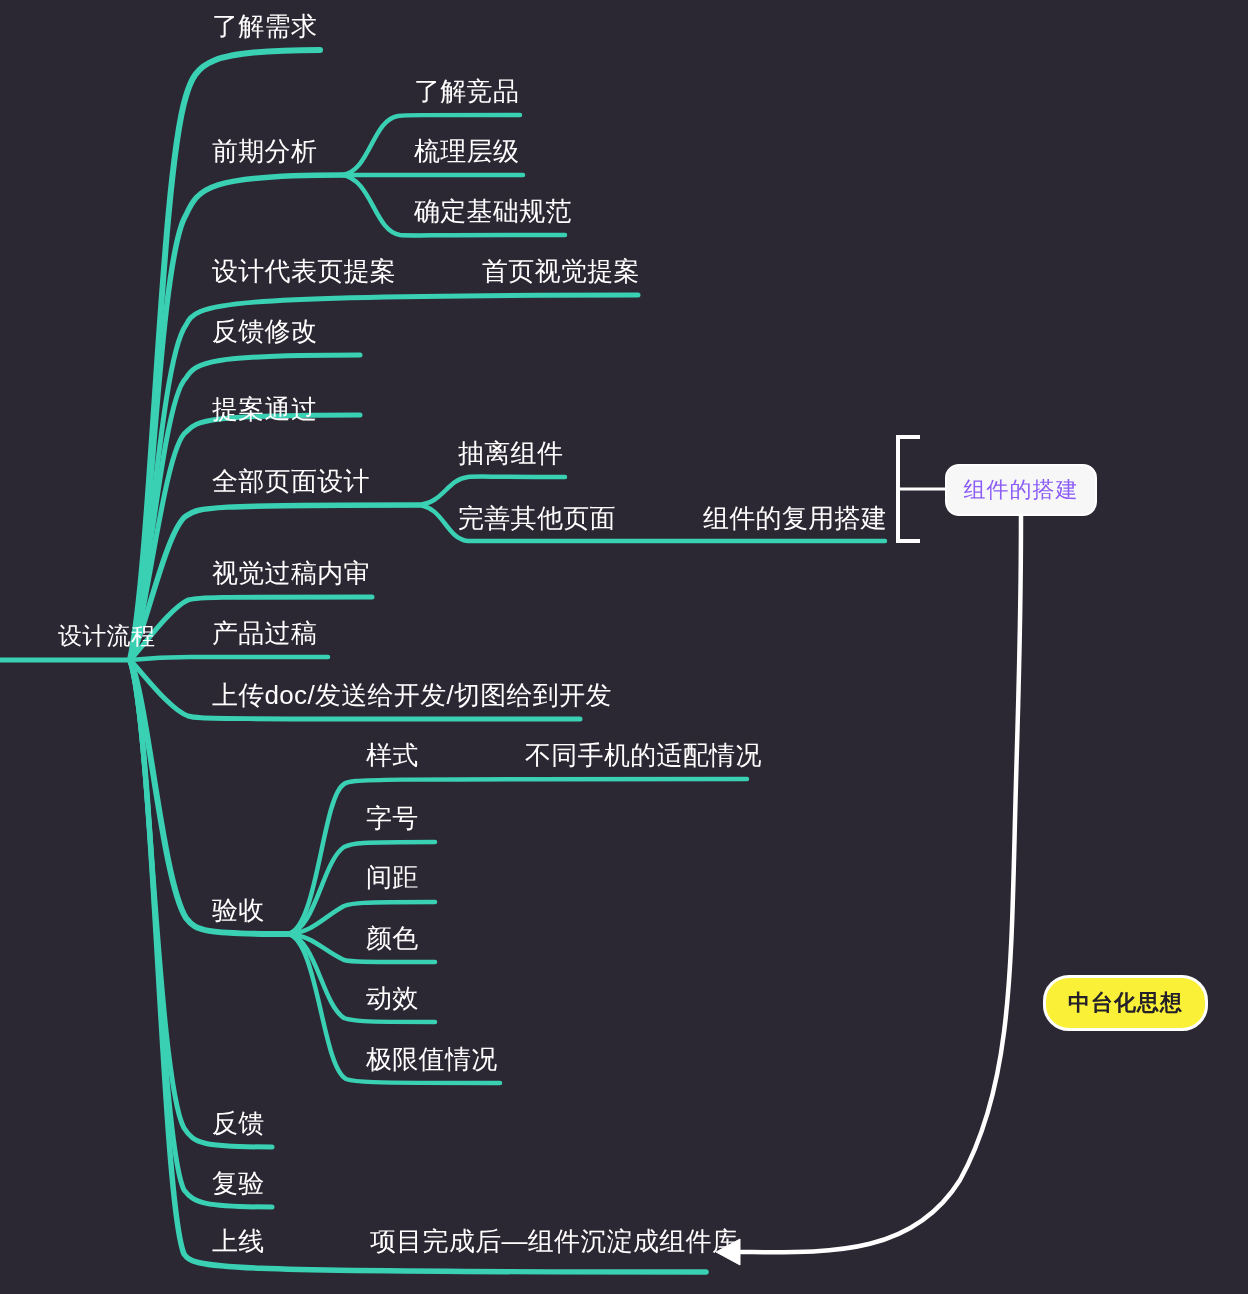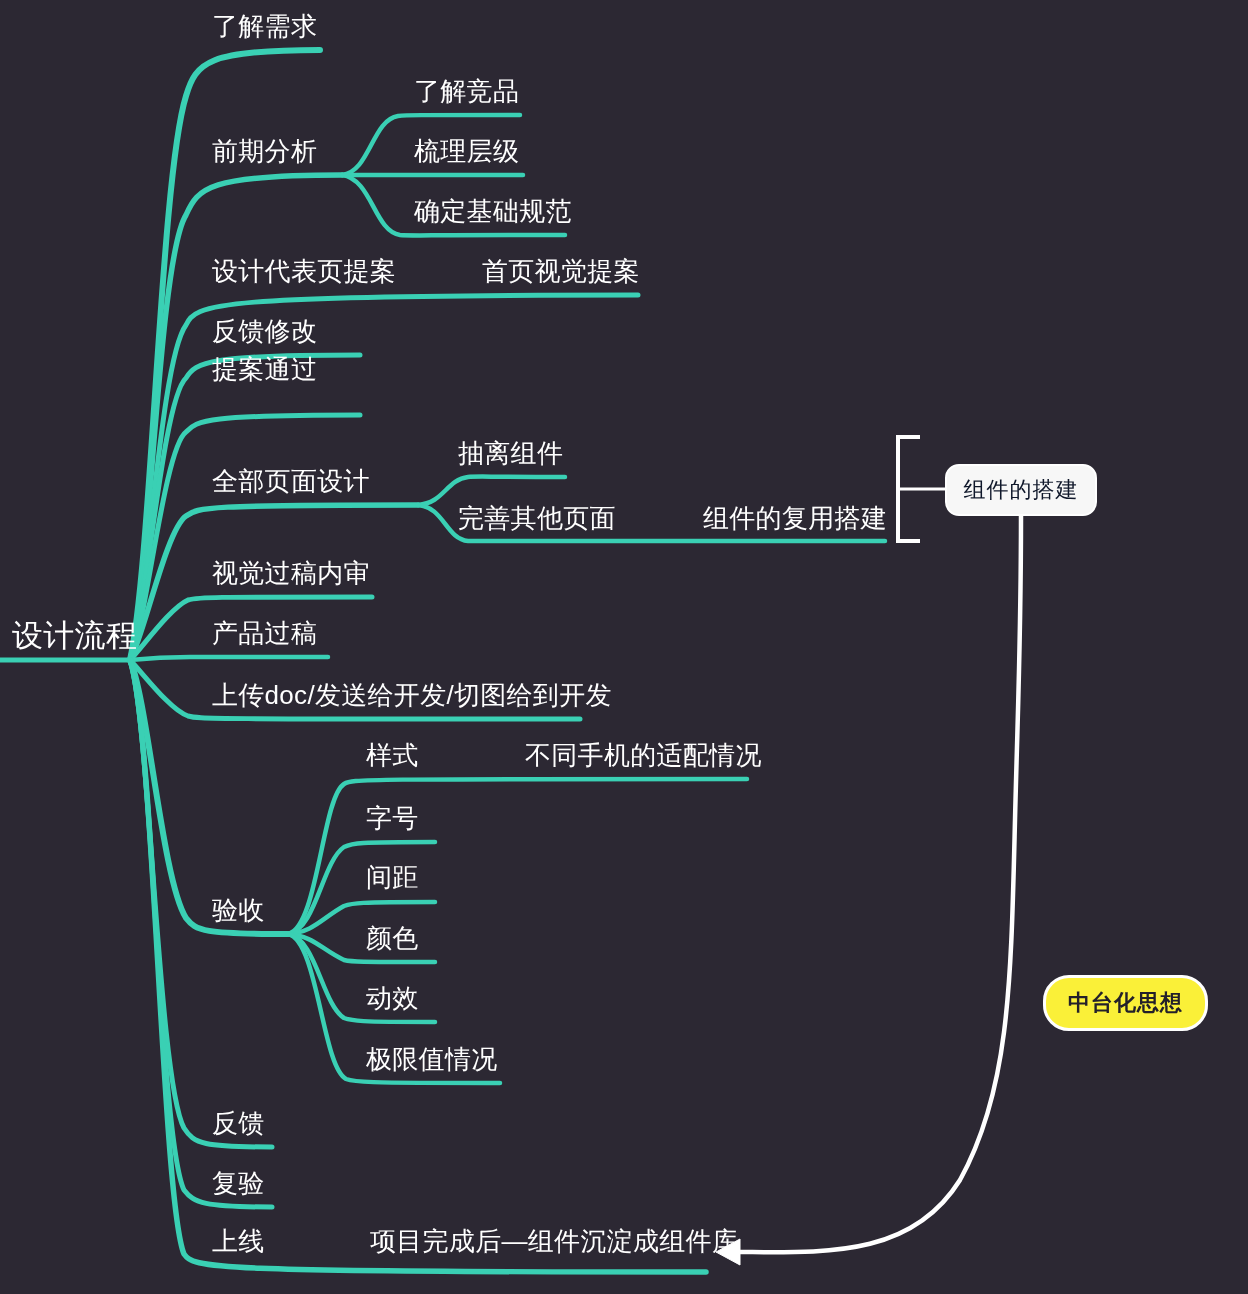--- a/index.html
+++ b/index.html
@@ -13,33 +13,33 @@
   #canvas{position:absolute;left:0;top:0;width:1248px;height:1294px;}
   .lbl{
     position:absolute;
     color:#ffffff;
     font-size:26px;
     line-height:26px;
     white-space:nowrap;
     font-family:"Liberation Sans","DejaVu Sans",sans-serif;
     letter-spacing:0.3px;
   }
-  .lbl.root{font-size:31px;}
+  .lbl.root{font-size:24px;margin-left:46px;}
   .lbl.bold{font-weight:bold;}
   .boxnode{
     position:absolute;
     display:flex;align-items:center;justify-content:center;
     white-space:nowrap;
     font-size:22px;
     letter-spacing:1px;
     box-sizing:border-box;
   }
   .boxnode.white{
     background:#f7f7f7;
-    color:#0f172a;
+    color:#8b5cf6;
     border-radius:14px;
     border:2px solid #ffffff;
   }
   .boxnode.yellow{
     background:#faf038;
     color:#23202a;
     border-radius:26px;
     border:3px solid #ffffff;
     font-weight:bold;
   }
@@ -104,21 +104,21 @@
     <polygon points="716,1252 740,1239 740,1265" fill="#ffffff"></polygon>
   </g>
 </svg>
 
 <div class="lbl root" style="left:12px;top:623px;">设计流程</div>
 
 <div class="lbl" style="left:212px;top:13px;">了解需求</div>
 <div class="lbl" style="left:212px;top:138px;">前期分析</div>
 <div class="lbl" style="left:212px;top:258px;">设计代表页提案</div>
 <div class="lbl" style="left:212px;top:318px;text-align:center;">反馈修改</div>
-<div class="lbl" style="left:212px;top:356px;">提案通过</div>
+<div class="lbl" style="left:212px;top:396px;">提案通过</div>
 <div class="lbl" style="left:212px;top:468px;">全部页面设计</div>
 <div class="lbl" style="left:212px;top:560px;">视觉过稿内审</div>
 <div class="lbl" style="left:212px;top:620px;">产品过稿</div>
 <div class="lbl bold" style="left:212px;top:682px;font-weight:normal;">上传doc/发送给开发/切图给到开发</div>
 <div class="lbl" style="left:212px;top:897px;">验收</div>
 <div class="lbl" style="left:212px;top:1110px;">反馈</div>
 <div class="lbl" style="left:212px;top:1170px;">复验</div>
 <div class="lbl" style="left:212px;top:1228px;">上线</div>
 
 <div class="lbl" style="left:414px;top:78px;">了解竞品</div>

